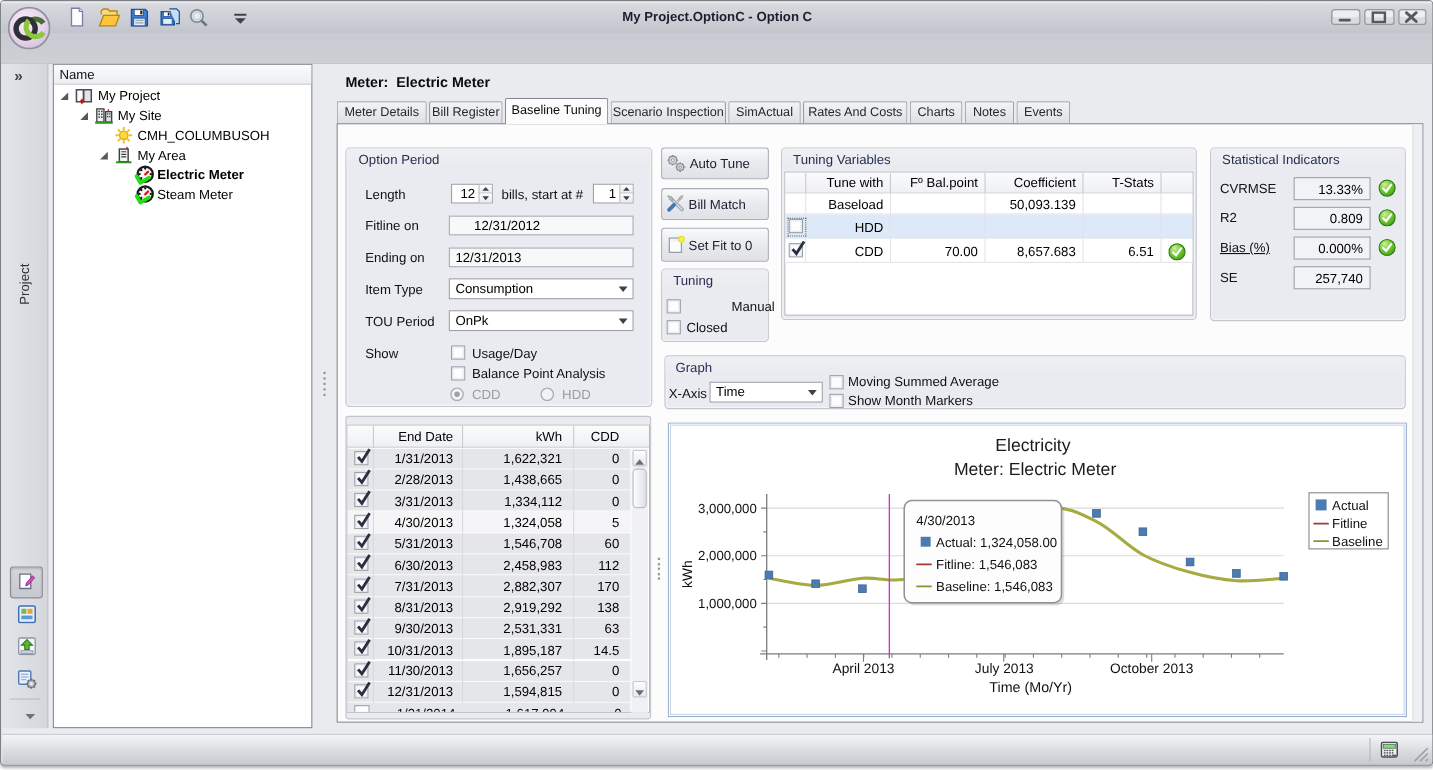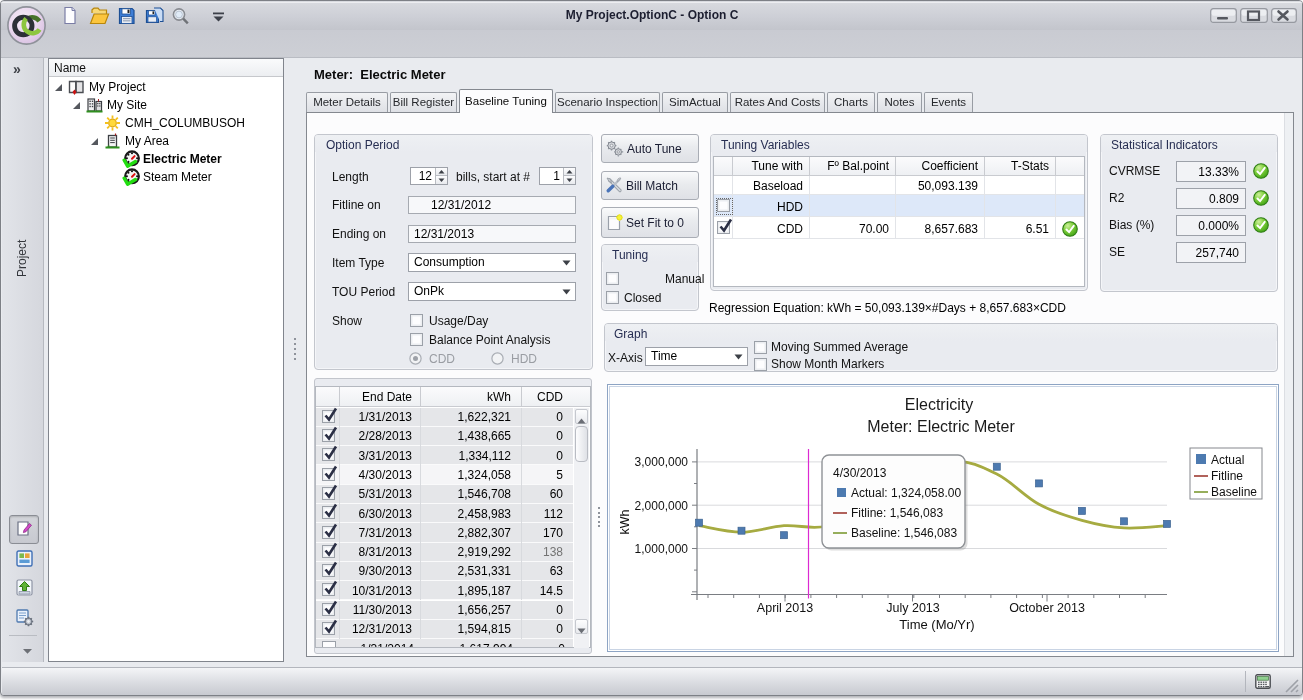--- a/index.html
+++ b/index.html
@@ -343,21 +343,20 @@
 <defs>
         <radialGradient id="gb1061220" cx="35%" cy="28%" r="80%">
           <stop offset="0%" stop-color="#cdf09b"></stop>
           <stop offset="45%" stop-color="#7ece3c"></stop>
           <stop offset="100%" stop-color="#3da113"></stop>
         </radialGradient>
       </defs>
 <circle cx="9" cy="9" r="8.2" fill="url(#gb1061220)" stroke="#2e7d14" stroke-width="1.2"></circle>
 <path d="M5 9.5 L8 12.5 L13.2 5.5" fill="none" stroke="#fff" stroke-width="2.2" stroke-linecap="round"></path>
 </svg>
-<div class="tx" style="left:708px;top:300px;font-size:12px;color:#000;font-weight:normal;">Regression Equation: kWh = 50,093.139×#Days + 8,657.683×CDD</div>
 <div class="abs" style="left:1099px;top:133px;width:178px;height:158px;background:#e9ebf0;border:1px solid #c3c6cd;border-radius:4px;box-shadow:inset 0 0 0 1px #f4f5f8;"></div>
 <div class="abs" style="left:1100px;top:134px;width:176px;height:17px;background:linear-gradient(#eef0f3,#e9ebf0);border-radius:3px 3px 0 0;"></div>
 <div class="tx" style="left:1110px;top:137px;font-size:12px;color:#272e52;font-weight:normal;">Statistical Indicators</div>
 <div class="tx" style="left:1108px;top:163px;font-size:12px;color:#111;font-weight:normal;">CVRMSE</div>
 <div class="abs" style="left:1175px;top:160px;width:70px;height:21px;background:#f2f3f6;border:1px solid #9da1a9;"></div>
 <div class="tx" style="right:63px;top:164px;font-size:12px;color:#000;font-weight:normal;">13.33%</div>
 <svg class="abs" style="left:1252px;top:162px" width="16" height="16" viewBox="0 0 18 18">
 <defs>
         <radialGradient id="gb1252162" cx="35%" cy="28%" r="80%">
           <stop offset="0%" stop-color="#cdf09b"></stop>
@@ -375,21 +374,21 @@
 <defs>
         <radialGradient id="gb1252189" cx="35%" cy="28%" r="80%">
           <stop offset="0%" stop-color="#cdf09b"></stop>
           <stop offset="45%" stop-color="#7ece3c"></stop>
           <stop offset="100%" stop-color="#3da113"></stop>
         </radialGradient>
       </defs>
 <circle cx="9" cy="9" r="8.2" fill="url(#gb1252189)" stroke="#2e7d14" stroke-width="1.2"></circle>
 <path d="M5 9.5 L8 12.5 L13.2 5.5" fill="none" stroke="#fff" stroke-width="2.2" stroke-linecap="round"></path>
 </svg>
-<div class="tx" style="left:1108px;top:217px;font-size:12px;color:#111;font-weight:normal;">Bias (%)</div>
+<div class="tx" style="left:1108px;top:217px;font-size:12px;color:#111;font-weight:normal;text-decoration:underline;">Bias (%)</div>
 <div class="abs" style="left:1175px;top:214px;width:70px;height:21px;background:#f2f3f6;border:1px solid #9da1a9;"></div>
 <div class="tx" style="right:63px;top:218px;font-size:12px;color:#000;font-weight:normal;">0.000%</div>
 <svg class="abs" style="left:1252px;top:216px" width="16" height="16" viewBox="0 0 18 18">
 <defs>
         <radialGradient id="gb1252216" cx="35%" cy="28%" r="80%">
           <stop offset="0%" stop-color="#cdf09b"></stop>
           <stop offset="45%" stop-color="#7ece3c"></stop>
           <stop offset="100%" stop-color="#3da113"></stop>
         </radialGradient>
       </defs>
@@ -501,21 +500,21 @@
 <div class="abs" style="left:315px;top:541.6px;width:257px;height:19.3px;background:#e5e6e9;border-bottom:1px solid #fafafb;"></div>
 <div class="abs" style="left:338px;top:541.6px;width:1px;height:19.3px;background:#d8dade;"></div>
 <div class="abs" style="left:419px;top:541.6px;width:1px;height:19.3px;background:#d8dade;"></div>
 <div class="abs" style="left:520px;top:541.6px;width:1px;height:19.3px;background:#d8dade;"></div>
 <div class="abs" style="left:321px;top:543.8000000000001px;width:13px;height:13px;background:#fdfdfe;border:1px solid #9ba0a8;box-shadow:inset 0 0 0 1.5px #eceef1;"></div>
 <svg class="abs" style="left:322px;top:540.8000000000001px" width="15" height="17" viewBox="0 0 15 17">
       <path d="M2.5 8.5 L6 12.5 L13 1.5" fill="none" stroke="#2b2f45" stroke-width="2.6"></path>
     </svg>
 <div class="tx" style="right:890px;top:544.1px;font-size:12px;color:#000;font-weight:normal;">8/31/2013</div>
 <div class="tx" style="right:791px;top:544.1px;font-size:12px;color:#000;font-weight:normal;">2,919,292</div>
-<div class="tx" style="right:739px;top:544.1px;font-size:12px;color:#737373;font-weight:normal;">138</div>
+<div class="tx" style="right:739px;top:544.1px;font-size:12px;color:#000000;font-weight:normal;">138</div>
 <div class="abs" style="left:315px;top:560.9px;width:257px;height:19.3px;background:#e5e6e9;border-bottom:1px solid #fafafb;"></div>
 <div class="abs" style="left:338px;top:560.9px;width:1px;height:19.3px;background:#d8dade;"></div>
 <div class="abs" style="left:419px;top:560.9px;width:1px;height:19.3px;background:#d8dade;"></div>
 <div class="abs" style="left:520px;top:560.9px;width:1px;height:19.3px;background:#d8dade;"></div>
 <div class="abs" style="left:321px;top:563.1px;width:13px;height:13px;background:#fdfdfe;border:1px solid #9ba0a8;box-shadow:inset 0 0 0 1.5px #eceef1;"></div>
 <svg class="abs" style="left:322px;top:560.1px" width="15" height="17" viewBox="0 0 15 17">
       <path d="M2.5 8.5 L6 12.5 L13 1.5" fill="none" stroke="#2b2f45" stroke-width="2.6"></path>
     </svg>
 <div class="tx" style="right:890px;top:563.4px;font-size:12px;color:#000;font-weight:normal;">9/30/2013</div>
 <div class="tx" style="right:791px;top:563.4px;font-size:12px;color:#000;font-weight:normal;">2,531,331</div>

